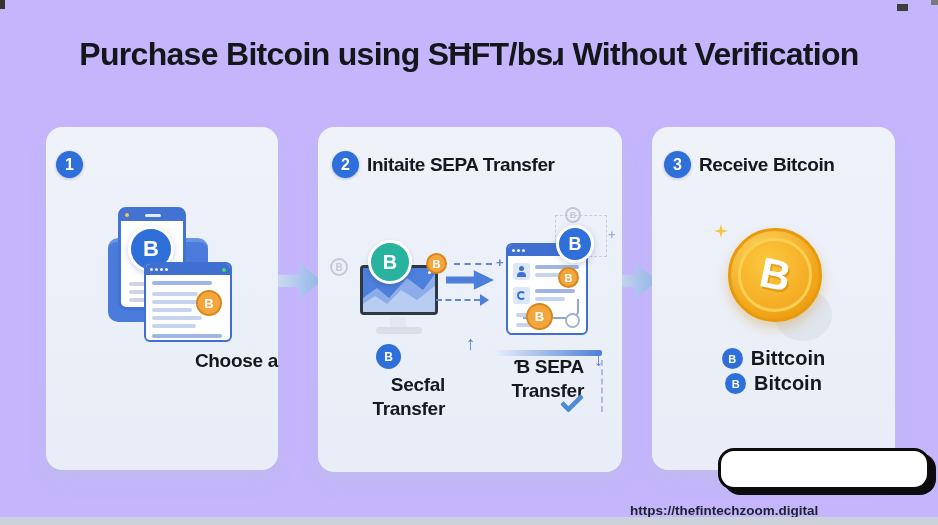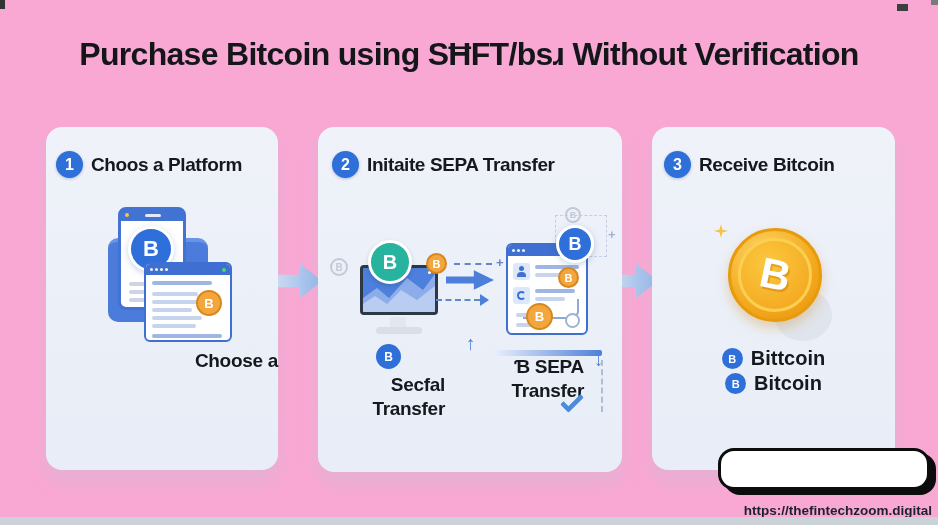--- a/index.html
+++ b/index.html
@@ -1,19 +1,19 @@
 <!DOCTYPE html>
 <html><head>
 <meta charset="utf-8">
 <style>
   * { margin:0; padding:0; box-sizing:border-box; }
   html,body { background:#fff; }
   .stage {
     position:relative; width:938px; height:525px; overflow:hidden;
-    background:#f9a8d4; font-family:"Liberation Sans", sans-serif;
+    background:#c4b5fd; font-family:"Liberation Sans", sans-serif;
   }
   
   .title {
     position:absolute; top:36px; left:0; width:938px; text-align:center;
     font-size:32px; font-weight:bold; letter-spacing:-0.7px; color:#14161a;
   }
   
   .panel {
     position:absolute; top:127px; border-radius:16px;
     background:linear-gradient(180deg,#eff2f9 0%, #e8edf7 100%);
@@ -113,21 +113,21 @@
     text-shadow:2px 2px 0 rgba(200,120,0,.45); }
   .sparkle { position:absolute; left:62px; top:97px; width:14px; height:14px; background:#f5c542;
     clip-path:polygon(50% 0,60% 40%,100% 50%,60% 60%,50% 100%,40% 60%,0 50%,40% 40%); }
   .p3-row { position:absolute; left:0; width:100%; display:flex; align-items:center; justify-content:center; gap:8px;
     font-size:20px; font-weight:bold; color:#15181d; }
   .mini-coin { width:21px; height:21px; border-radius:50%; background:#2e6fd9; color:#fff;
     font-size:11px; font-weight:bold; display:flex; align-items:center; justify-content:center; flex:0 0 21px; }
   
   .footer-box { position:absolute; left:718px; top:448px; width:212px; height:42px;
     background:#fff; border:3px solid #0c0c0c; border-radius:16px; box-shadow:6px 5px 0 #0c0c0c; }
-  .footer-url { position:absolute; left:630px; top:503px; width:302px; text-align:right;
+  .footer-url { position:absolute; left:630px; top:503px; width:302px; 
     font-size:13.5px; font-weight:bold; color:#1c222b; }
   
   .strip-bottom { position:absolute; left:0; top:517px; width:938px; height:8px; background:#ccd2d9; }
   .speck { position:absolute; background:#333; }
   .sp1 { left:0; top:0; width:5px; height:9px; }
   .sp2 { left:897px; top:4px; width:11px; height:7px; background:#3d3d3d; }
   .sp3 { left:931px; top:0; width:7px; height:5px; background:#7a7a7a; }
 </style>
 </head>
 <body>
@@ -135,21 +135,20 @@
 <div class="stage">
 
   <h1 class="title">Purchase Bitcoin using SĦFT/bsɹ Without Verification</h1>
 
   <div class="flow-arrow a1"></div>
   <div class="flow-arrow a2"></div>
 
   <section class="panel p1">
     <div class="step-head">
       <div class="step-num">1</div>
-      <div class="step-label">Choos a Platform</div>
     </div>
 
     <div class="tablet"></div>
 
     <div class="phone">
       <div class="phone-bar"></div>
       <div class="phone-dot"></div>
       <div class="phone-dash"></div>
       <div class="tline" style="left:8px; top:72px; width:36px;"></div>
       <div class="tline" style="left:8px; top:80px; width:44px;"></div>

